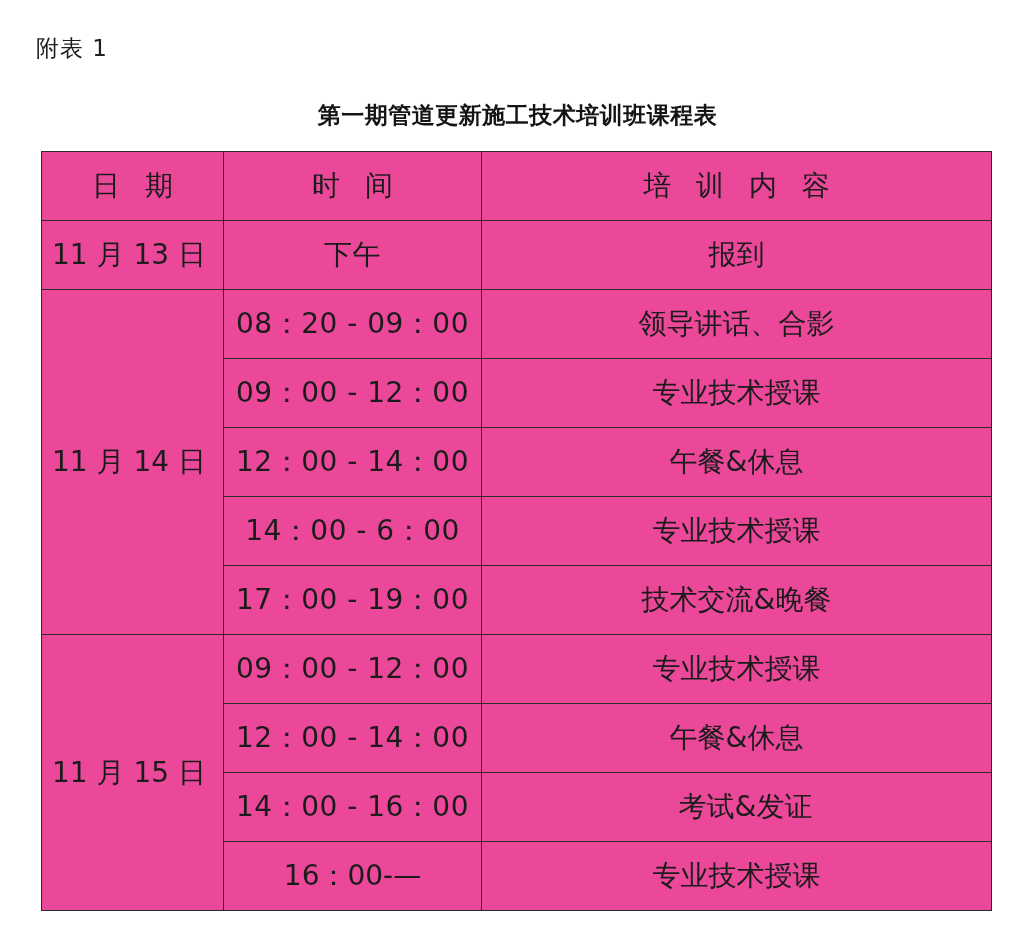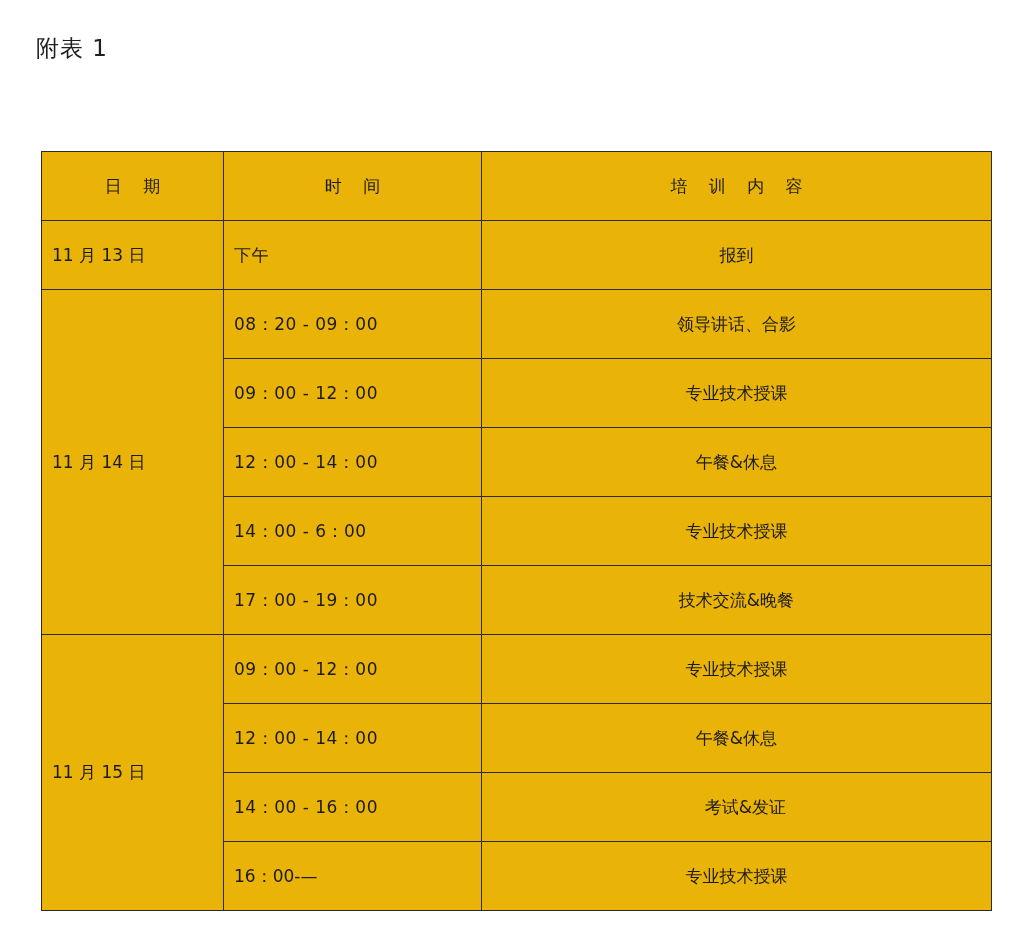--- a/index.html
+++ b/index.html
@@ -43,43 +43,43 @@
   table.schedule {
     position: absolute;
     left: 41px;
     top: 151px;
     width: 950px;
     border-collapse: collapse;
     table-layout: fixed;
   }
   table.schedule td {
     border: 1px solid #2b2b2b;
-    font-size: 17px;
+    font-size: 28px;
     color: #1b1b1b;
     padding: 0 10px;
     vertical-align: middle;
-    background: #eab308;
+    background: #ec4899;
   }
   .col-date { width: 182px; }
   .col-time { width: 258px; }
   .col-content { width: 510px; }
 
   .head-cell {
     height: 68px;
     text-align: center;
     letter-spacing: 8px;
     text-indent: 8px;
     font-size: 21px;
   }
   .date-cell {
     text-align: left;
     font-size: 21px;
   }
   .time-cell {
-    text-align: left;
+    text-align: center;
     height: 68px;
     font-size: 21px;
     letter-spacing: 0.5px;
     margin-top: 16px;
   }
   .content-cell {
     text-align: center;
     height: 68px;
     font-size: 21px;
     padding-left: 14px;
@@ -92,20 +92,21 @@
   }
   .row-tall td { height: 68px; }
 </style>
 </head>
 <body>
 
 <div class="page">
 
   <div class="doc-label">附表 1</div>
 
+  <div class="doc-title">第一期管道更新施工技术培训班课程表</div>
 
   <table class="schedule">
     <colgroup>
       <col class="col-date">
       <col class="col-time">
       <col class="col-content">
     </colgroup>
     <tbody>
       <tr>
         <td class="head-cell">日  期</td>

